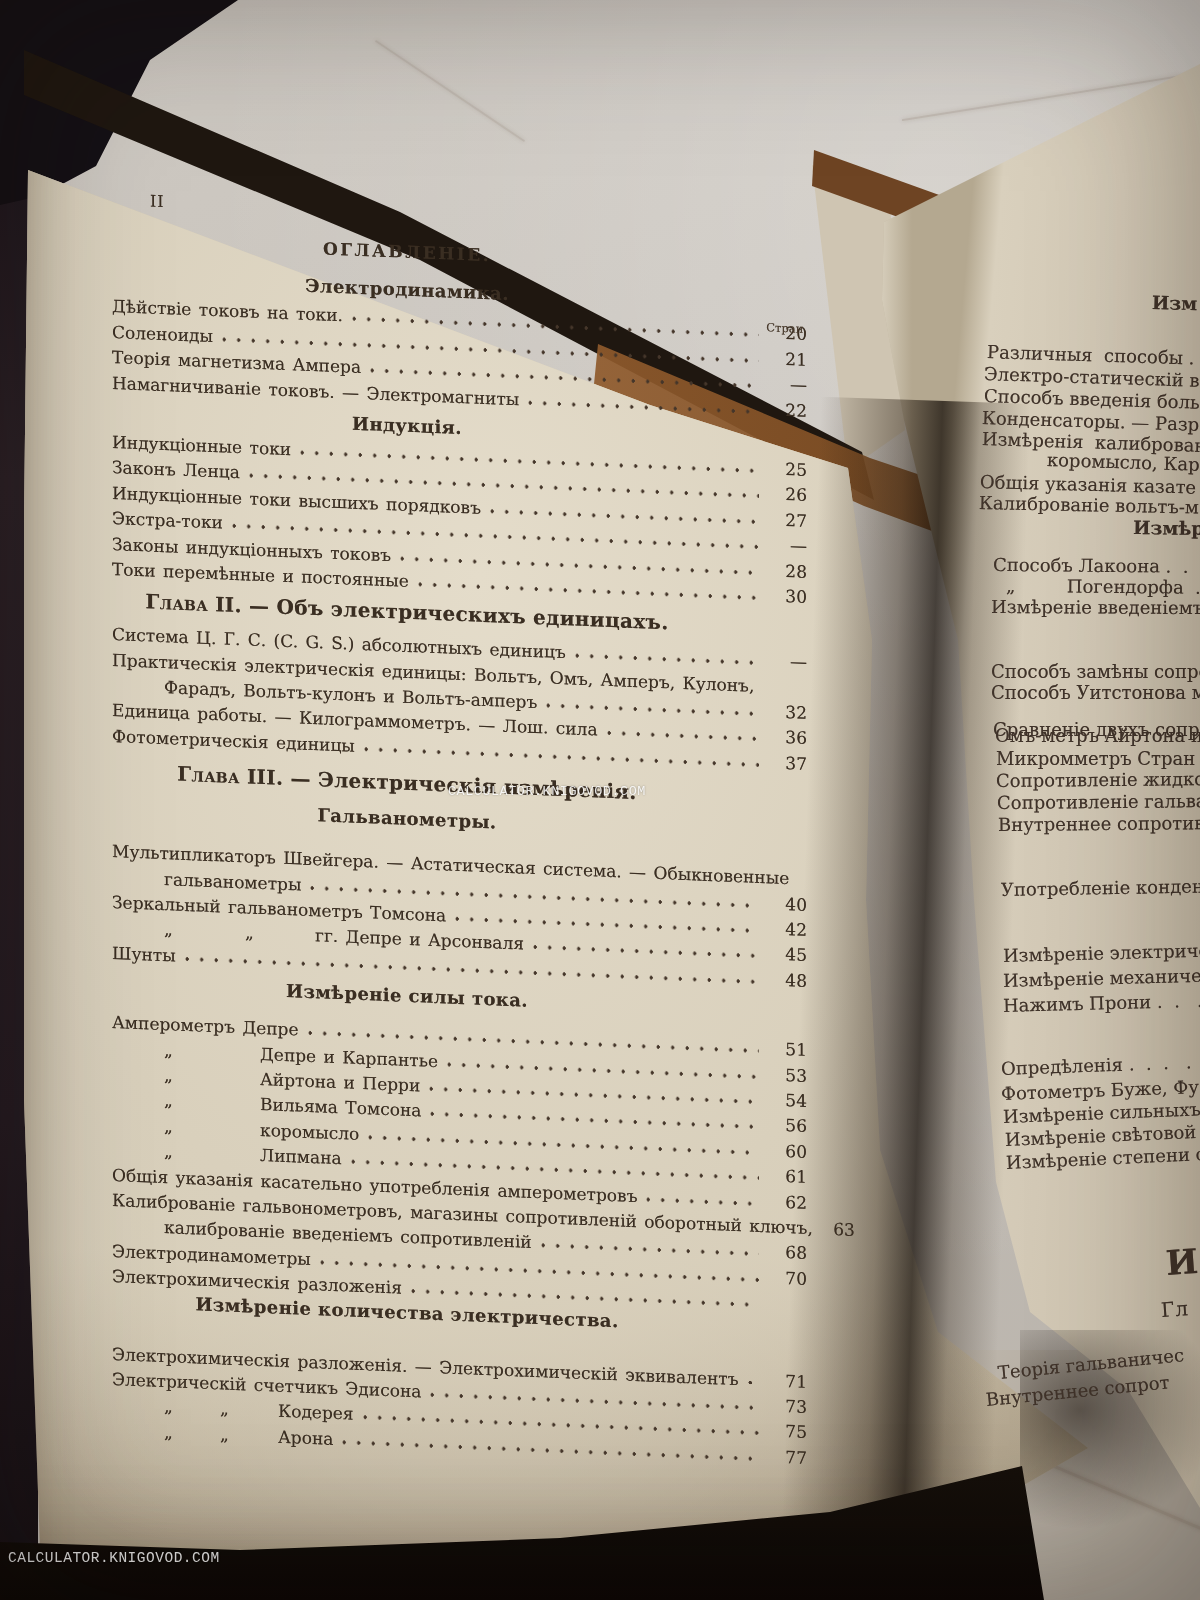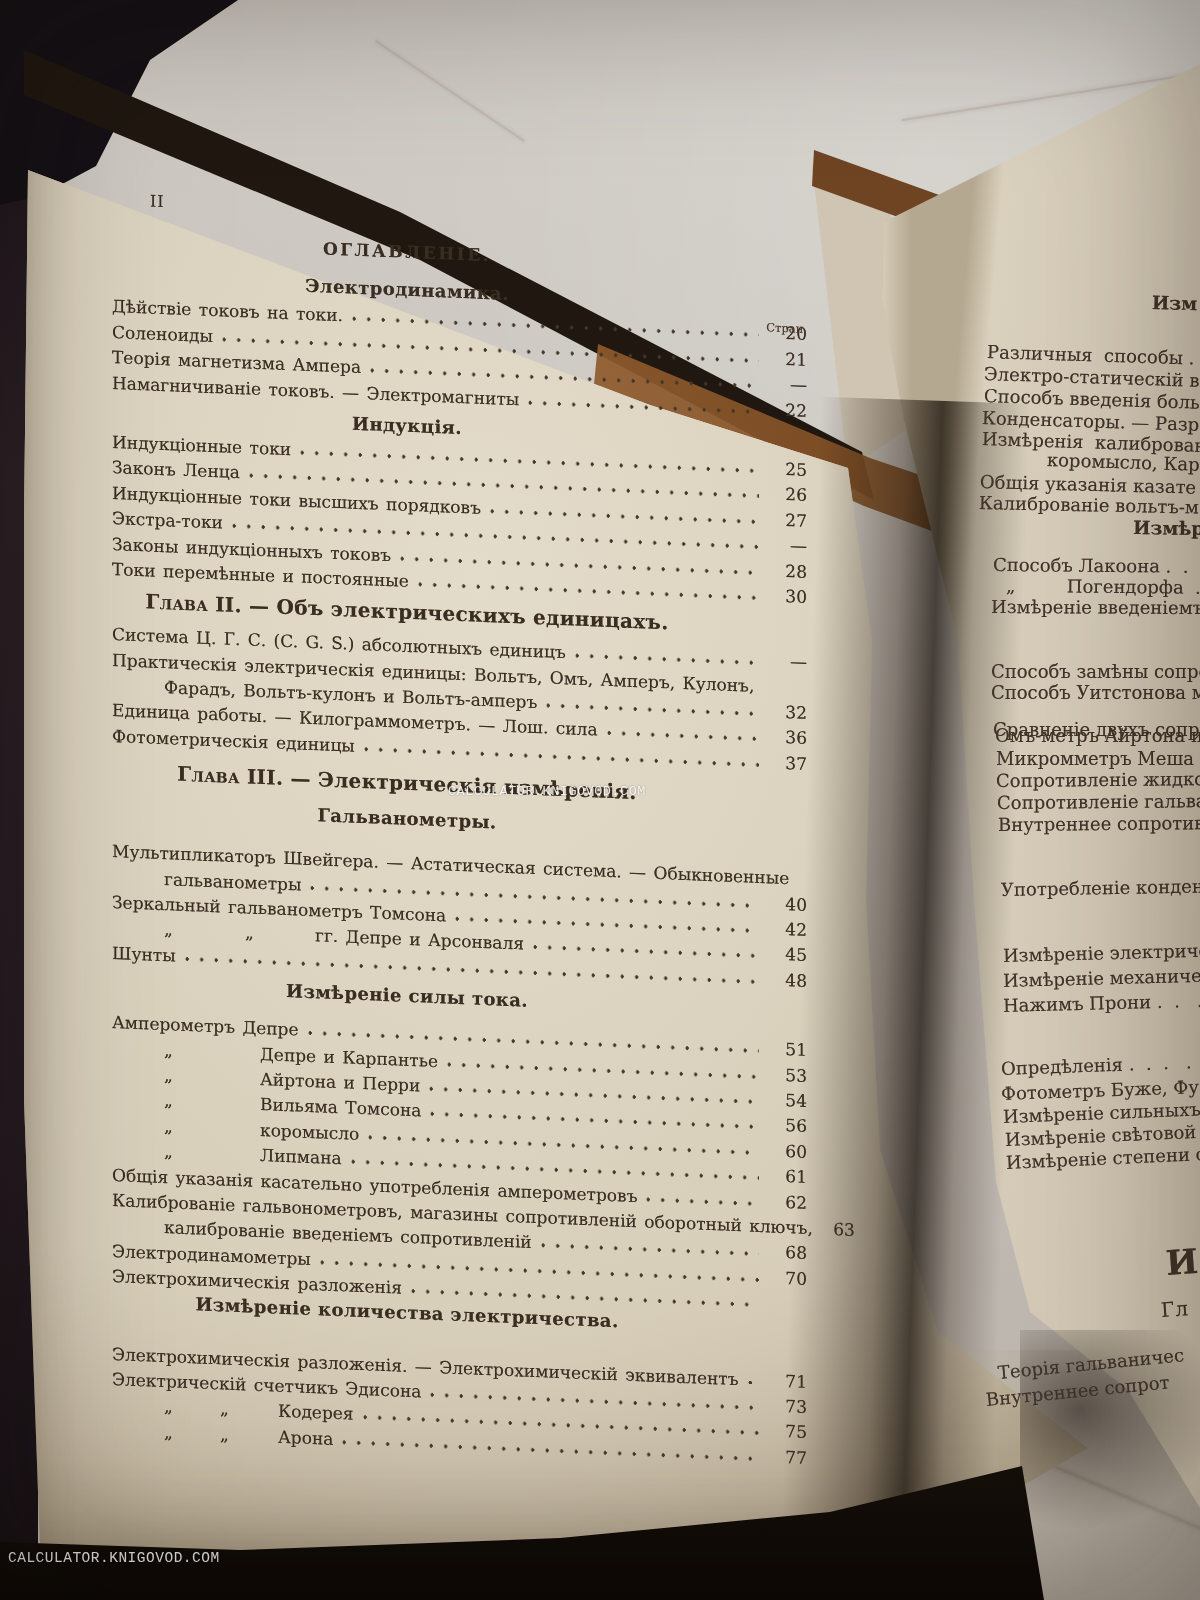--- a/index.html
+++ b/index.html
@@ -331,21 +331,21 @@
     <div class="rp-line" style="left: 980px; top: 471px; transform: rotate(1.5deg);">Общія указанія казате</div>
     <div class="rp-line" style="left: 979px; top: 492px; transform: rotate(1.2deg);">Калиброваніе вольтъ-м</div>
     <div class="rp-line rh" style="left: 1133px; top: 517px; transform: rotate(0.8deg);">Измѣр</div>
     <div class="rp-line" style="left: 993px; top: 554px; transform: rotate(0.5deg);">Способъ Лакоона .  .   .</div>
     <div class="rp-line" style="left: 1006px; top: 575px; transform: rotate(0.5deg);">„         Погендорфа  .</div>
     <div class="rp-line" style="left: 991px; top: 596px; transform: rotate(0.3deg);">Измѣреніе введеніемъ</div>
     <div class="rp-line" style="left: 991px; top: 661px; transform: rotate(0deg);">Способъ замѣны сопре</div>
     <div class="rp-line" style="left: 991px; top: 682px; transform: rotate(0deg);">Способъ Уитстонова м</div>
     <div class="rp-line" style="left: 993px; top: 703px; transform: rotate(0deg); margin-top: 16px;">Сравненіе двухъ сопр</div>
     <div class="rp-line" style="left: 995px; top: 725px; transform: rotate(0deg);">Омъ-метръ Айртона и</div>
-    <div class="rp-line" style="left: 996px; top: 748px; transform: rotate(0deg);">Микромметръ Меша</div>
+    <div class="rp-line" style="left: 996px; top: 748px; transform: rotate(0deg);">Микромметръ Стран</div>
     <div class="rp-line" style="left: 996px; top: 770px; transform: rotate(-0.5deg);">Сопротивленіе жидко-</div>
     <div class="rp-line" style="left: 997px; top: 792px; transform: rotate(-0.5deg);">Сопротивленіе гальва</div>
     <div class="rp-line" style="left: 998px; top: 814px; transform: rotate(-0.5deg);">Внутреннее сопротив.</div>
     <div class="rp-line" style="left: 1001px; top: 879px; transform: rotate(-1deg);">Употребленіе конденс</div>
     <div class="rp-line" style="left: 1003px; top: 945px; transform: rotate(-1.5deg);">Измѣреніе электриче</div>
     <div class="rp-line" style="left: 1003px; top: 970px; transform: rotate(-1.5deg);">Измѣреніе механичес</div>
     <div class="rp-line" style="left: 1003px; top: 995px; transform: rotate(-1.5deg);">Нажимъ Прони .  .   .</div>
     <div class="rp-line" style="left: 1001px; top: 1058px; transform: rotate(-2deg);">Опредѣленія .  .  .   .</div>
     <div class="rp-line" style="left: 1001px; top: 1083px; transform: rotate(-2deg);">Фотометръ Буже, Фу</div>
     <div class="rp-line" style="left: 1003px; top: 1106px; transform: rotate(-2.2deg);">Измѣреніе сильныхъ</div>

